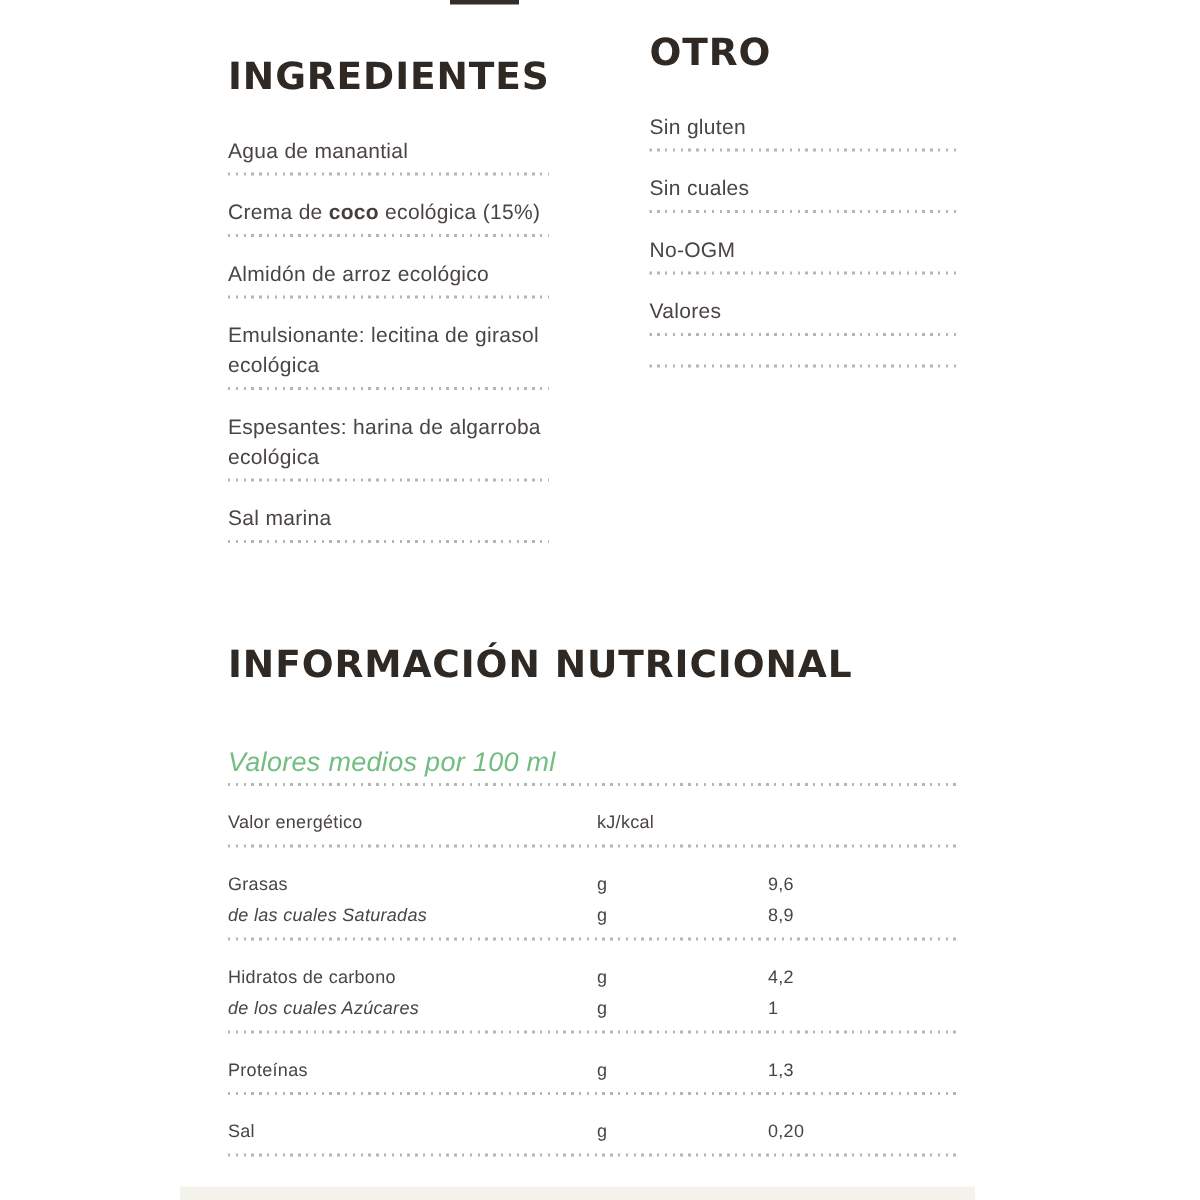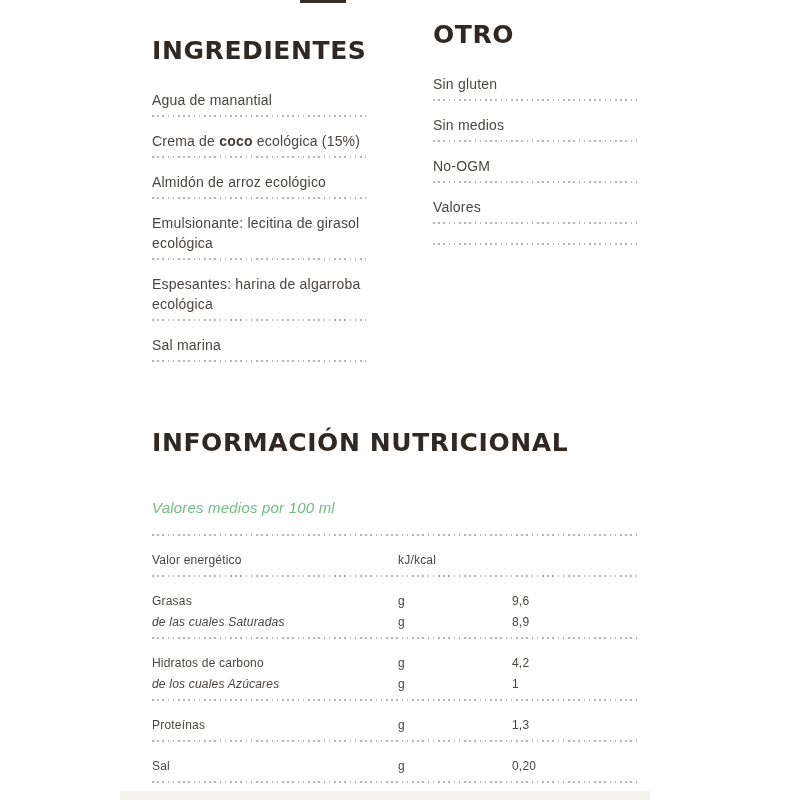--- a/index.html
+++ b/index.html
@@ -33,22 +33,22 @@
   }
   .entry-text strong{font-weight:700;color:#453f3b;}
   .dots{
     margin-top:5px;height:2px;width:100%;
     background-image:repeating-linear-gradient(90deg,#b7b5b2 0 1.6px,transparent 1.6px 5.2px);
   }
 
   
   .nutrition{position:absolute;left:152px;top:432px;width:486px;}
   .n-note{
-    margin:44px 0 16px 0;
-    font-size:15px;line-height:20px;
+    margin:44px 0 4px 0;
+    font-size:18px;line-height:20px;
     font-style:italic;
     color:#72bd81;
     letter-spacing:0.2px;
   }
   .n-table{margin-top:0;}
   .n-group{padding-top:14px;}
   .nline{
     display:grid;
     grid-template-columns:246px 114px auto;
     font-size:12px;line-height:21px;letter-spacing:0.2px;color:#4a4542;
@@ -105,21 +105,21 @@
 <section class="col-right">
   <h2 class="heading">OTRO</h2>
   <div class="entries">
 
     <div class="entry">
       <p class="entry-text">Sin gluten</p>
       <div class="dots"></div>
     </div>
 
     <div class="entry">
-      <p class="entry-text">Sin medios</p>
+      <p class="entry-text">Sin cuales</p>
       <div class="dots"></div>
     </div>
 
     <div class="entry">
       <p class="entry-text">No-OGM</p>
       <div class="dots"></div>
     </div>
 
     <div class="entry">
       <p class="entry-text">Valores</p>

